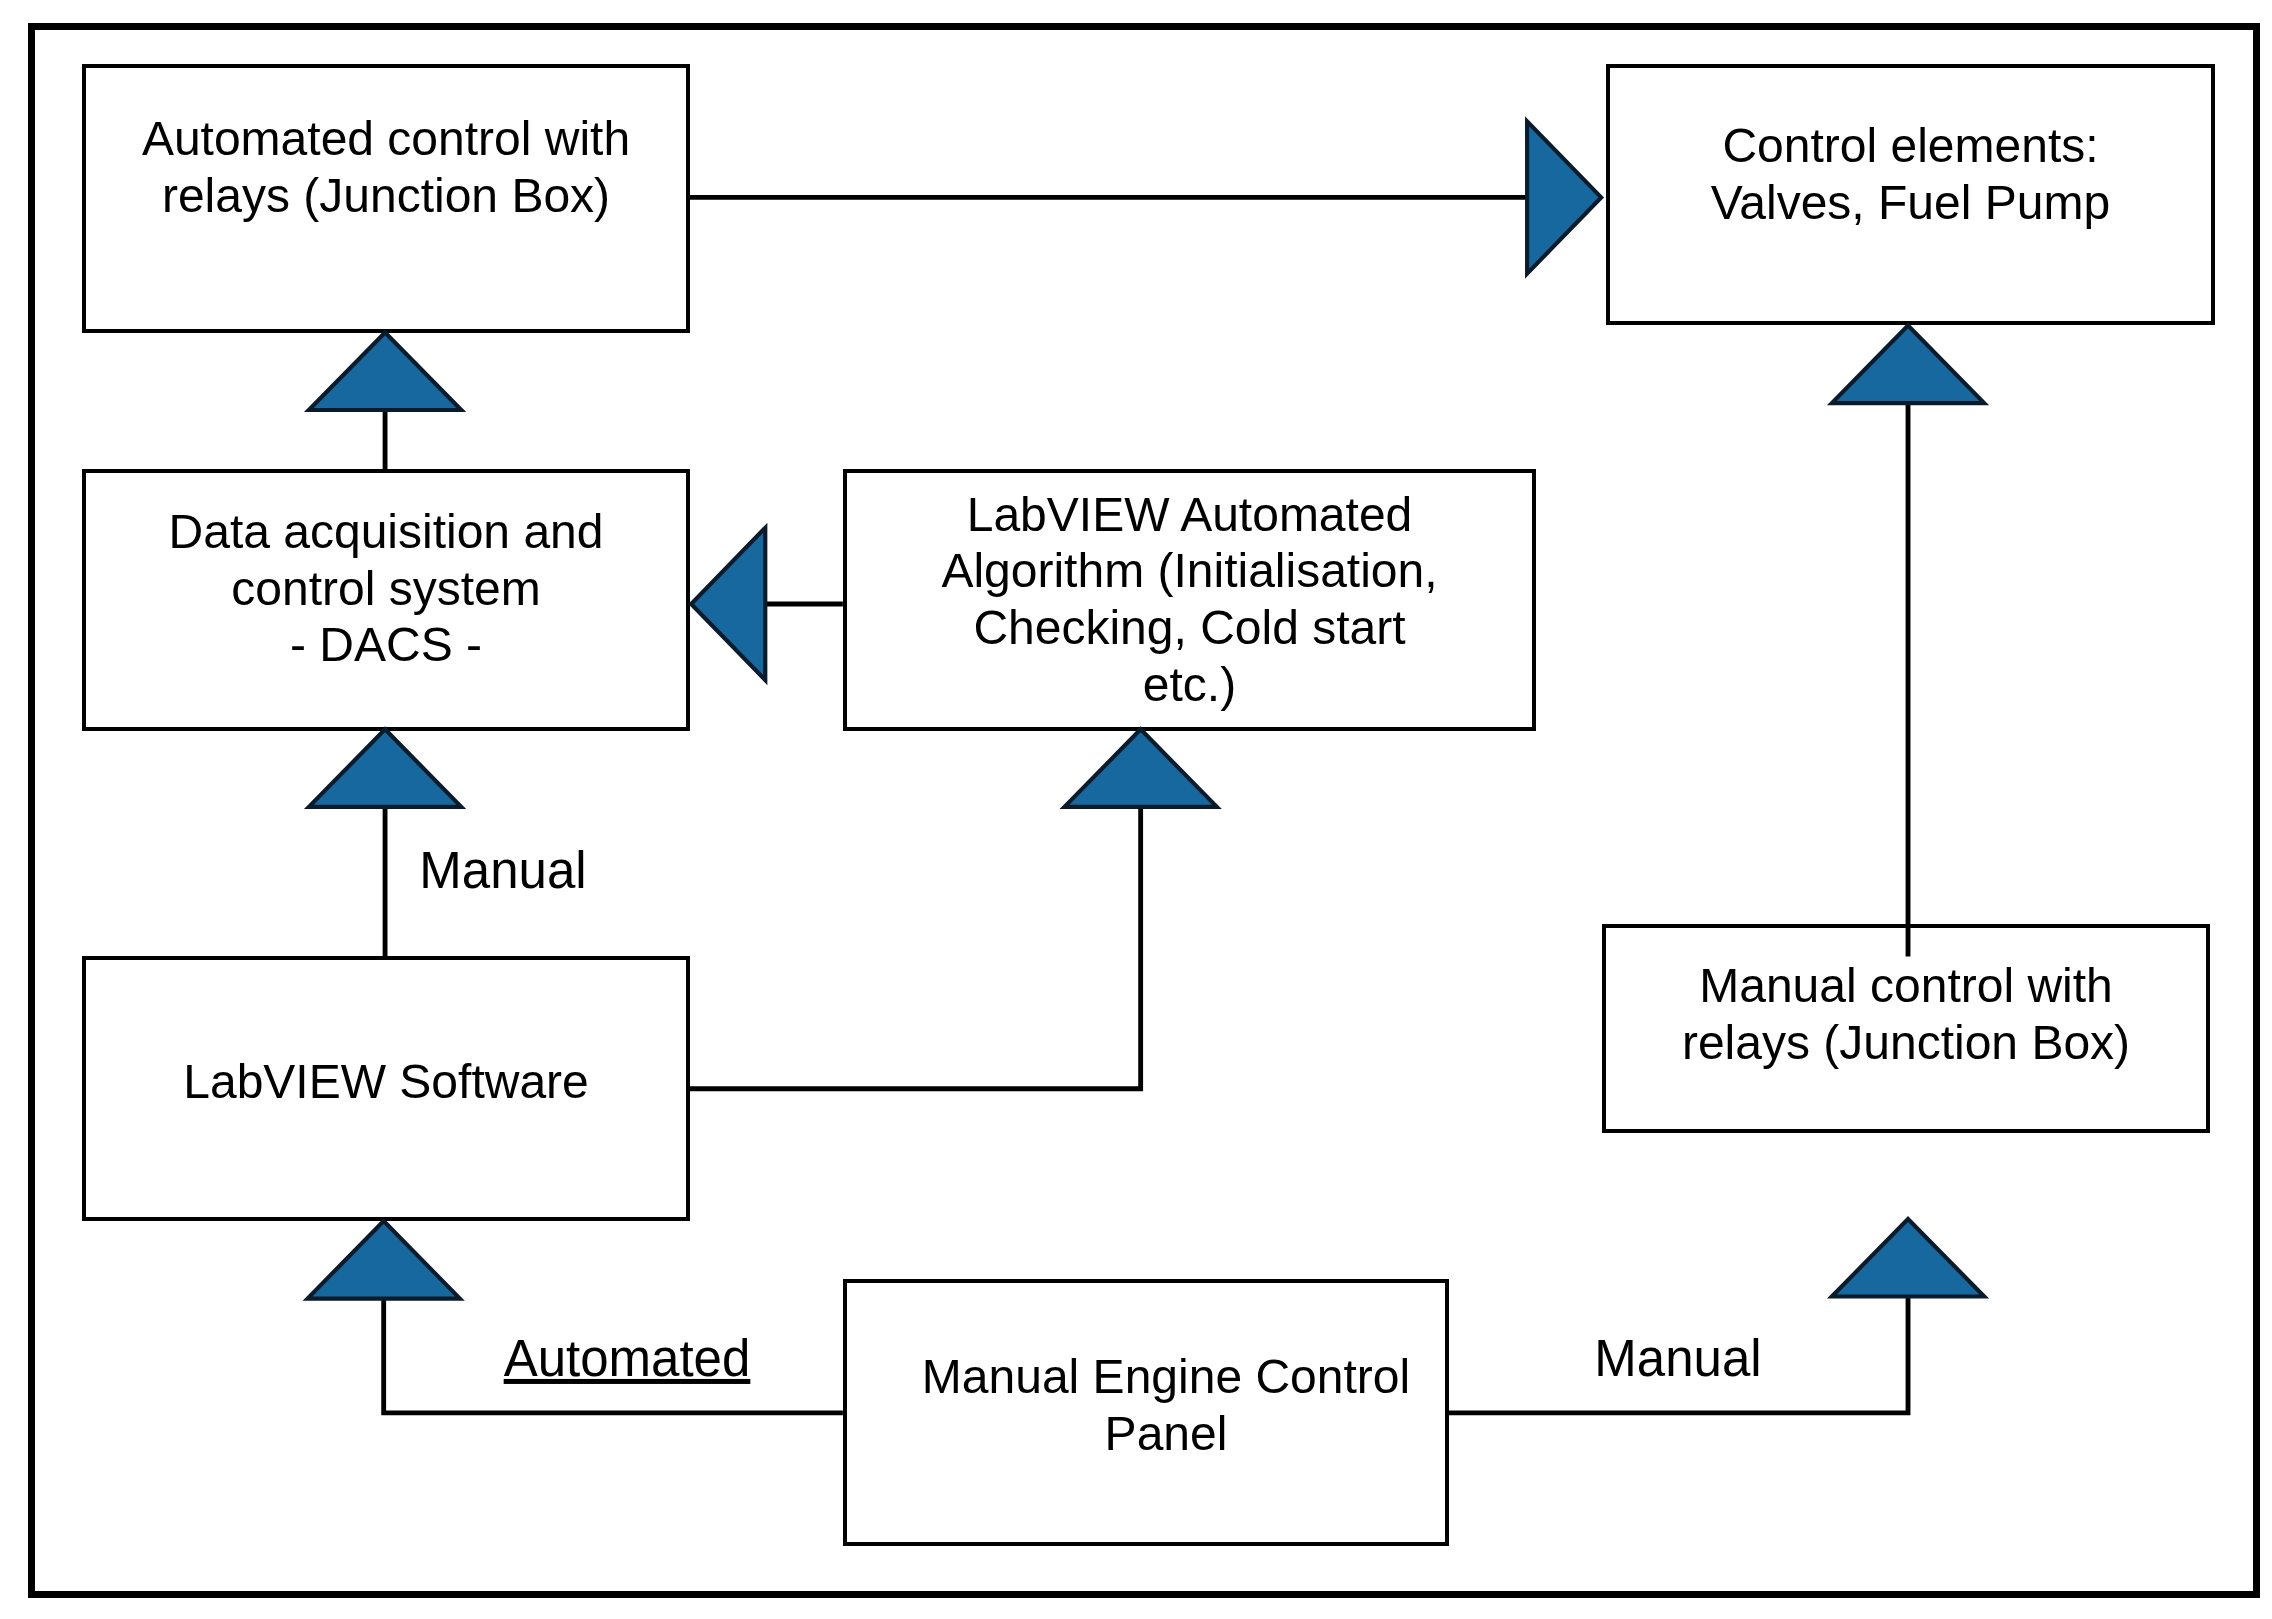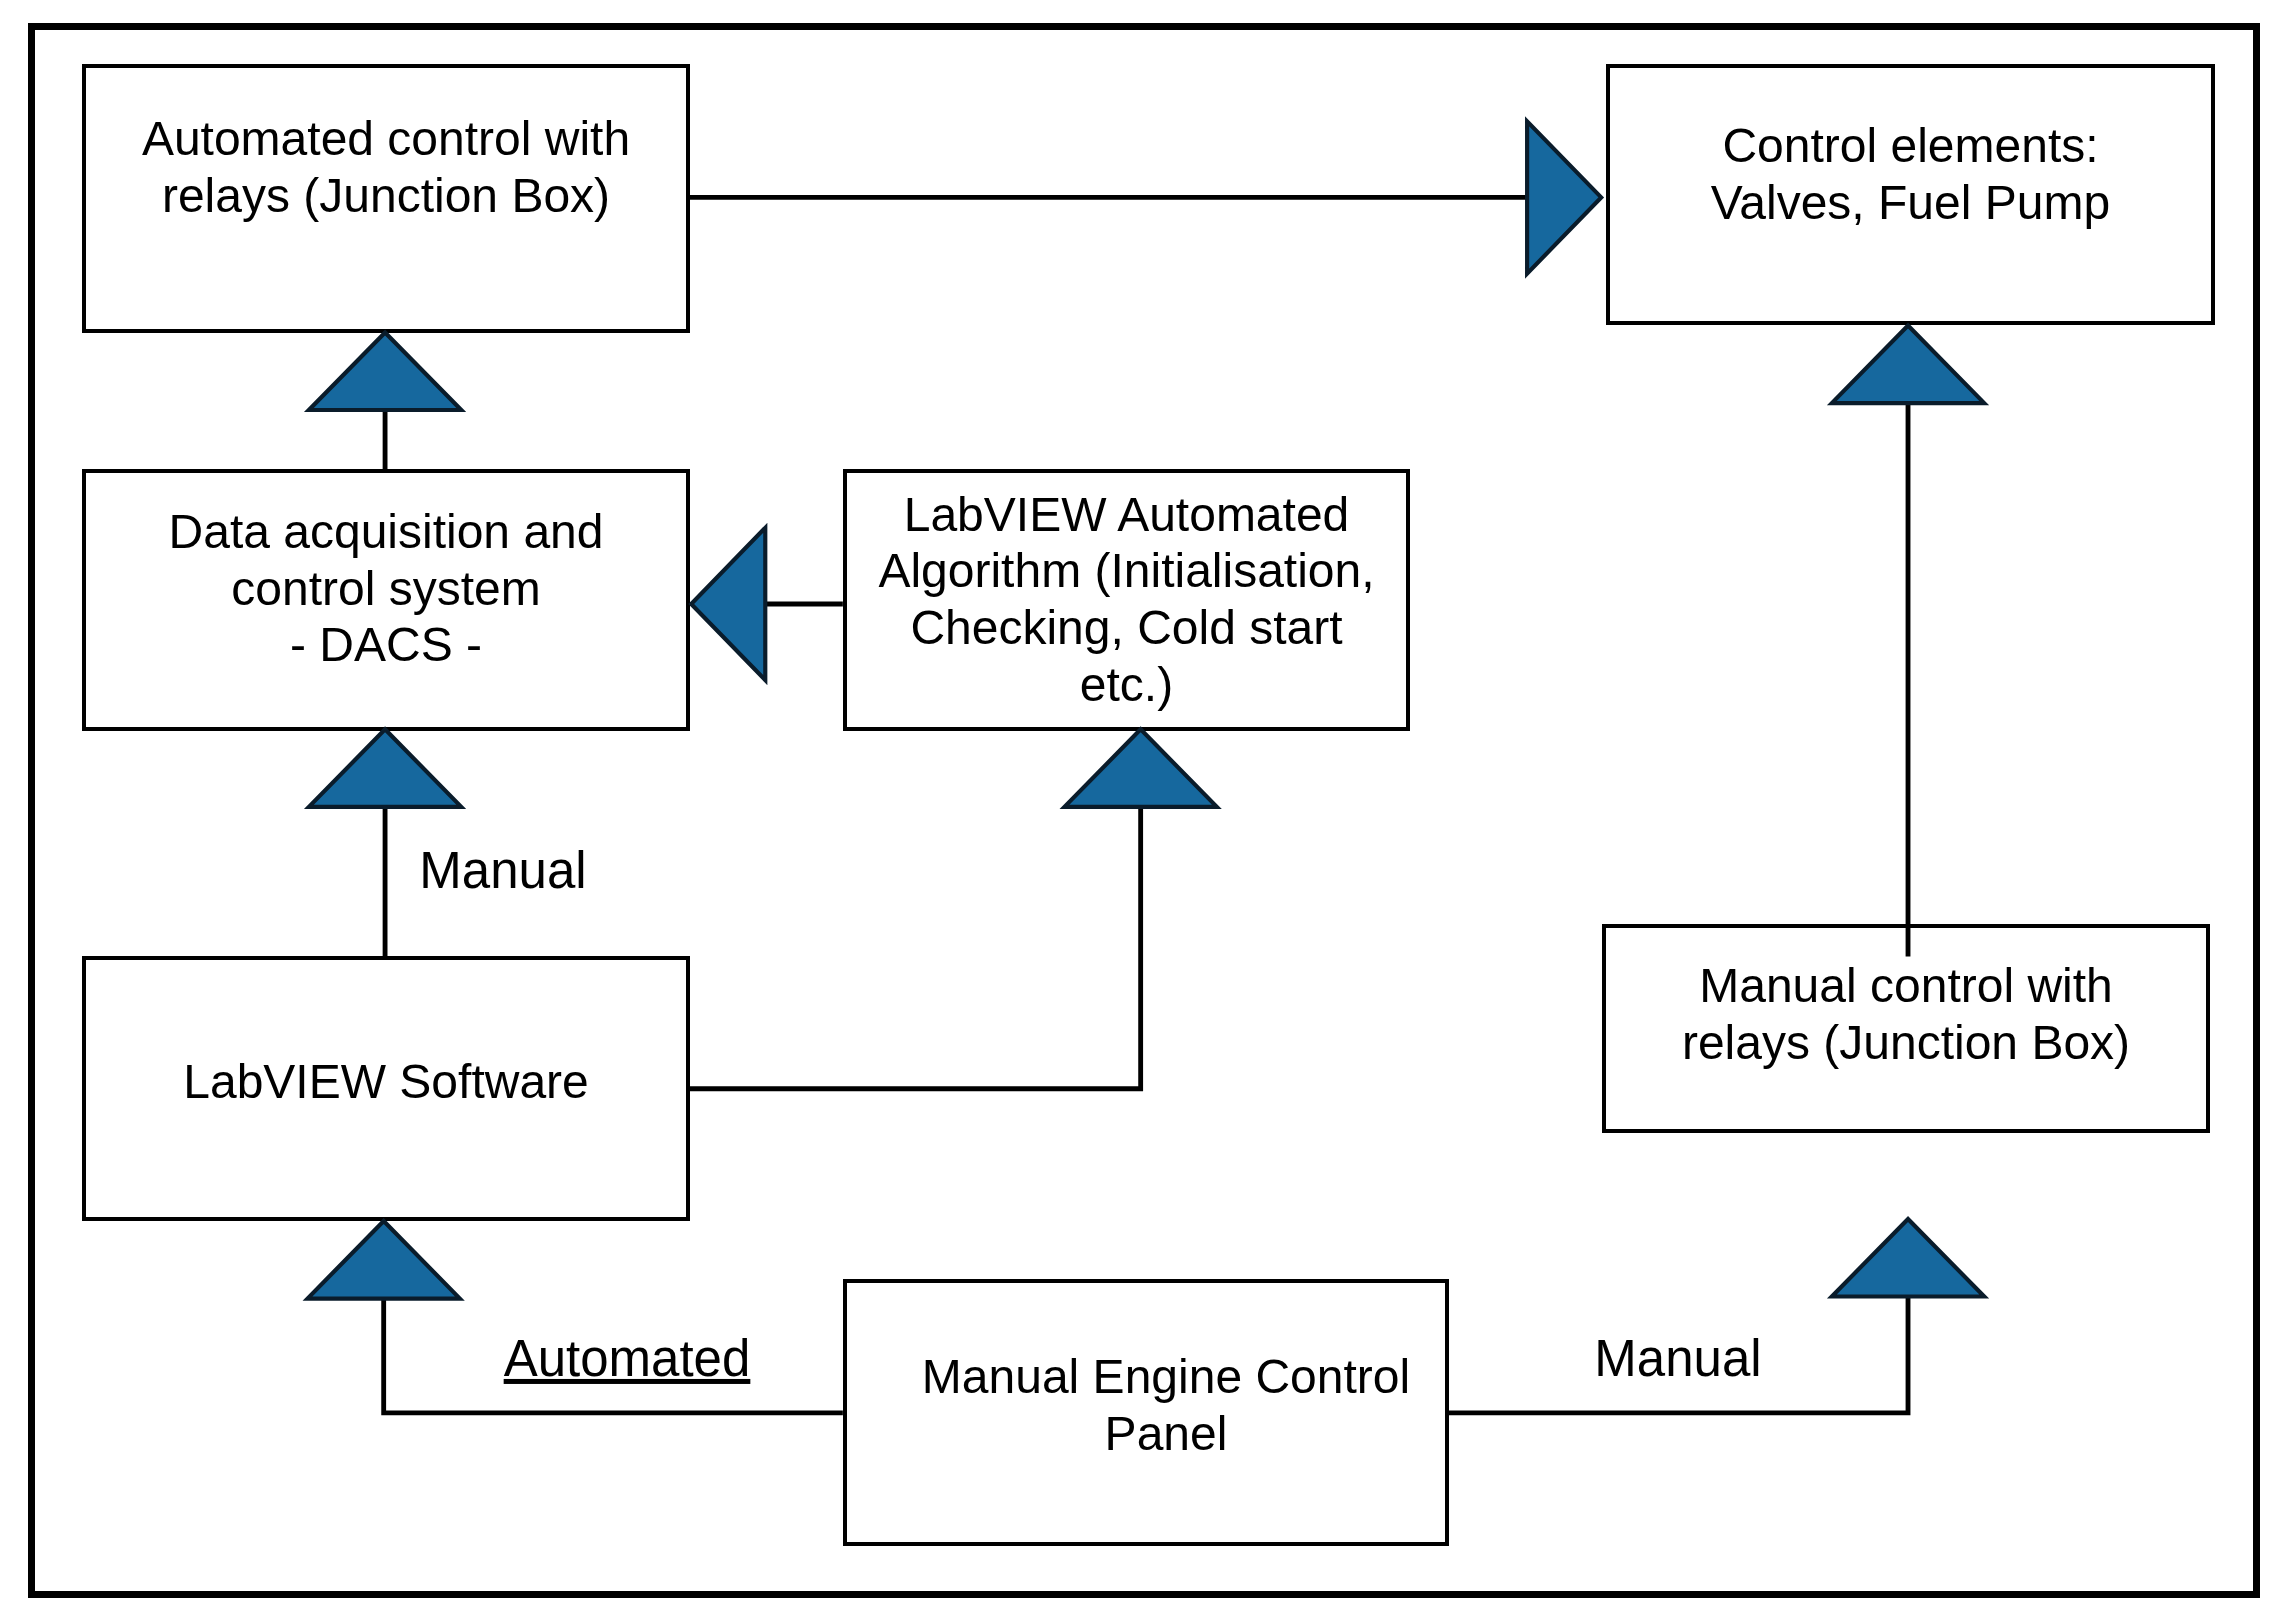--- a/index.html
+++ b/index.html
@@ -36,21 +36,21 @@
     justify-content: center;
     text-align: center;
     font-size: 48px;
     line-height: 1.18;
     white-space: pre-line;
     z-index: 2;
   }
   .node-automated-control   { left: 82px;  top: 64px;   width: 608px; height: 269px; padding-bottom: 62px; }
   .node-control-elements    { left: 1606px; top: 64px;   width: 609px; height: 261px; padding-bottom: 39px; }
   .node-dacs                { left: 82px;  top: 469px;  width: 608px; height: 262px; padding-bottom: 22px; }
-  .node-labview-algorithm   { left: 843px; top: 469px;  width: 567px; height: 262px; padding-bottom: 0; }
+  .node-labview-algorithm   { left: 843px; top: 469px;  width: 693px; height: 262px; padding-bottom: 0; }
   .node-labview-software    { left: 82px;  top: 956px; width: 608px; height: 265px; padding-bottom: 12px; }
   .node-manual-control      { left: 1602px; top: 924px; width: 608px; height: 209px; padding-bottom: 28px; }
   .node-manual-engine-panel { left: 843px; top: 1279px; width: 606px; height: 267px; padding-bottom: 14px; padding-left: 40px; }
   .edge-label {
     position: absolute;
     font-size: 51px;
     line-height: 1.1;
     transform: translate(-50%, -50%);
     white-space: nowrap;
     z-index: 3;

